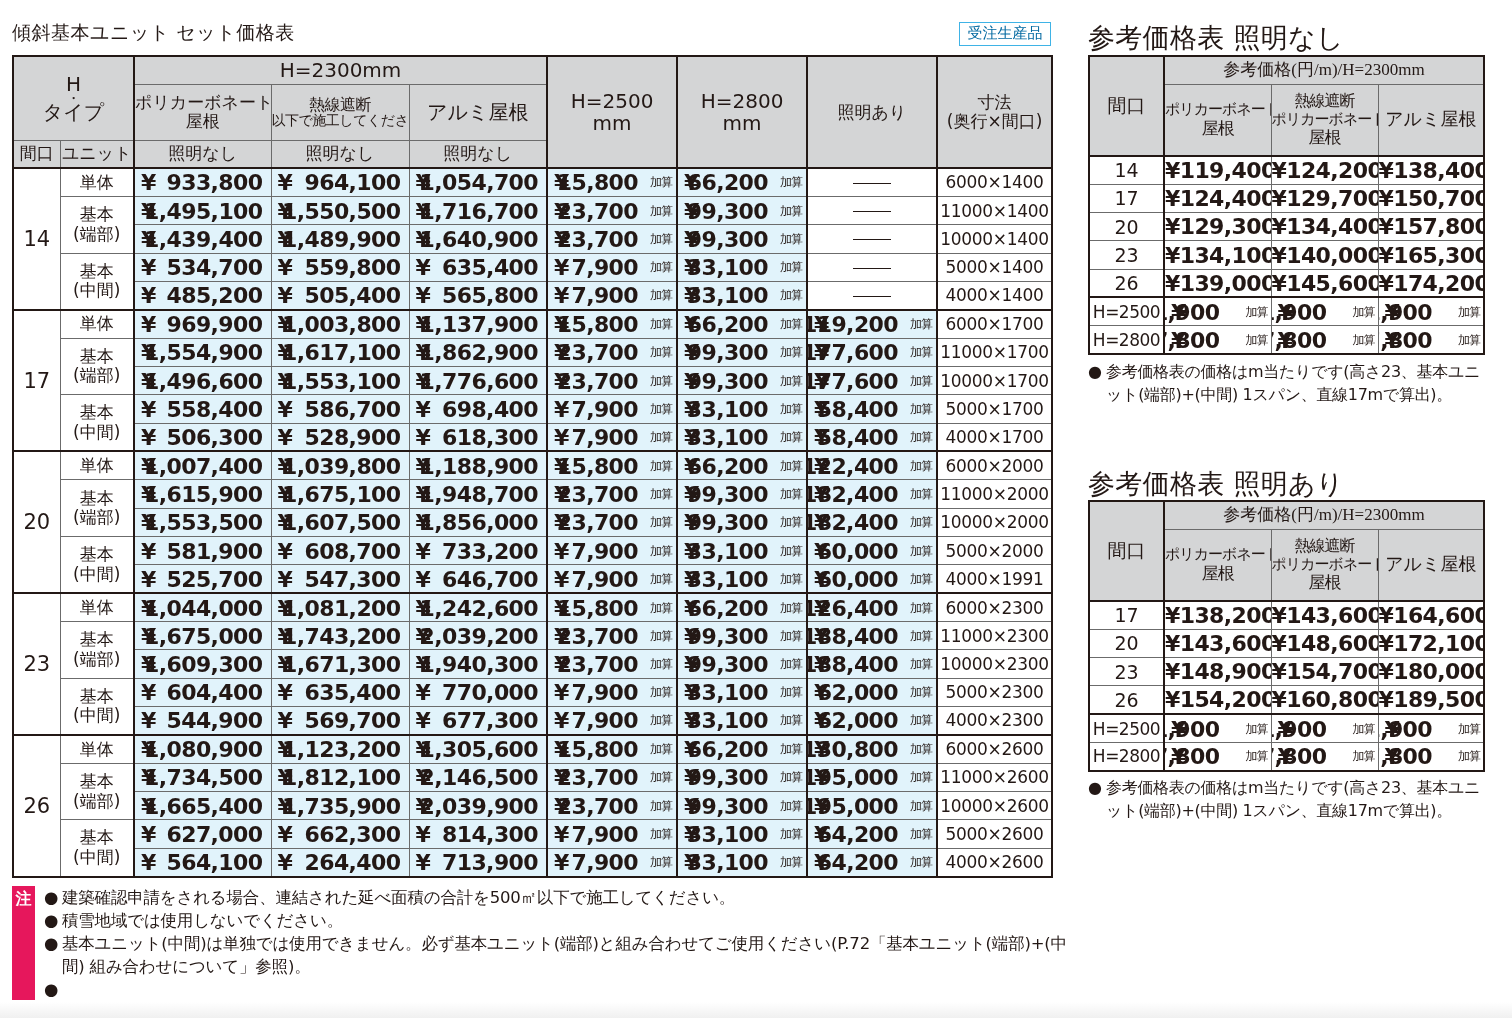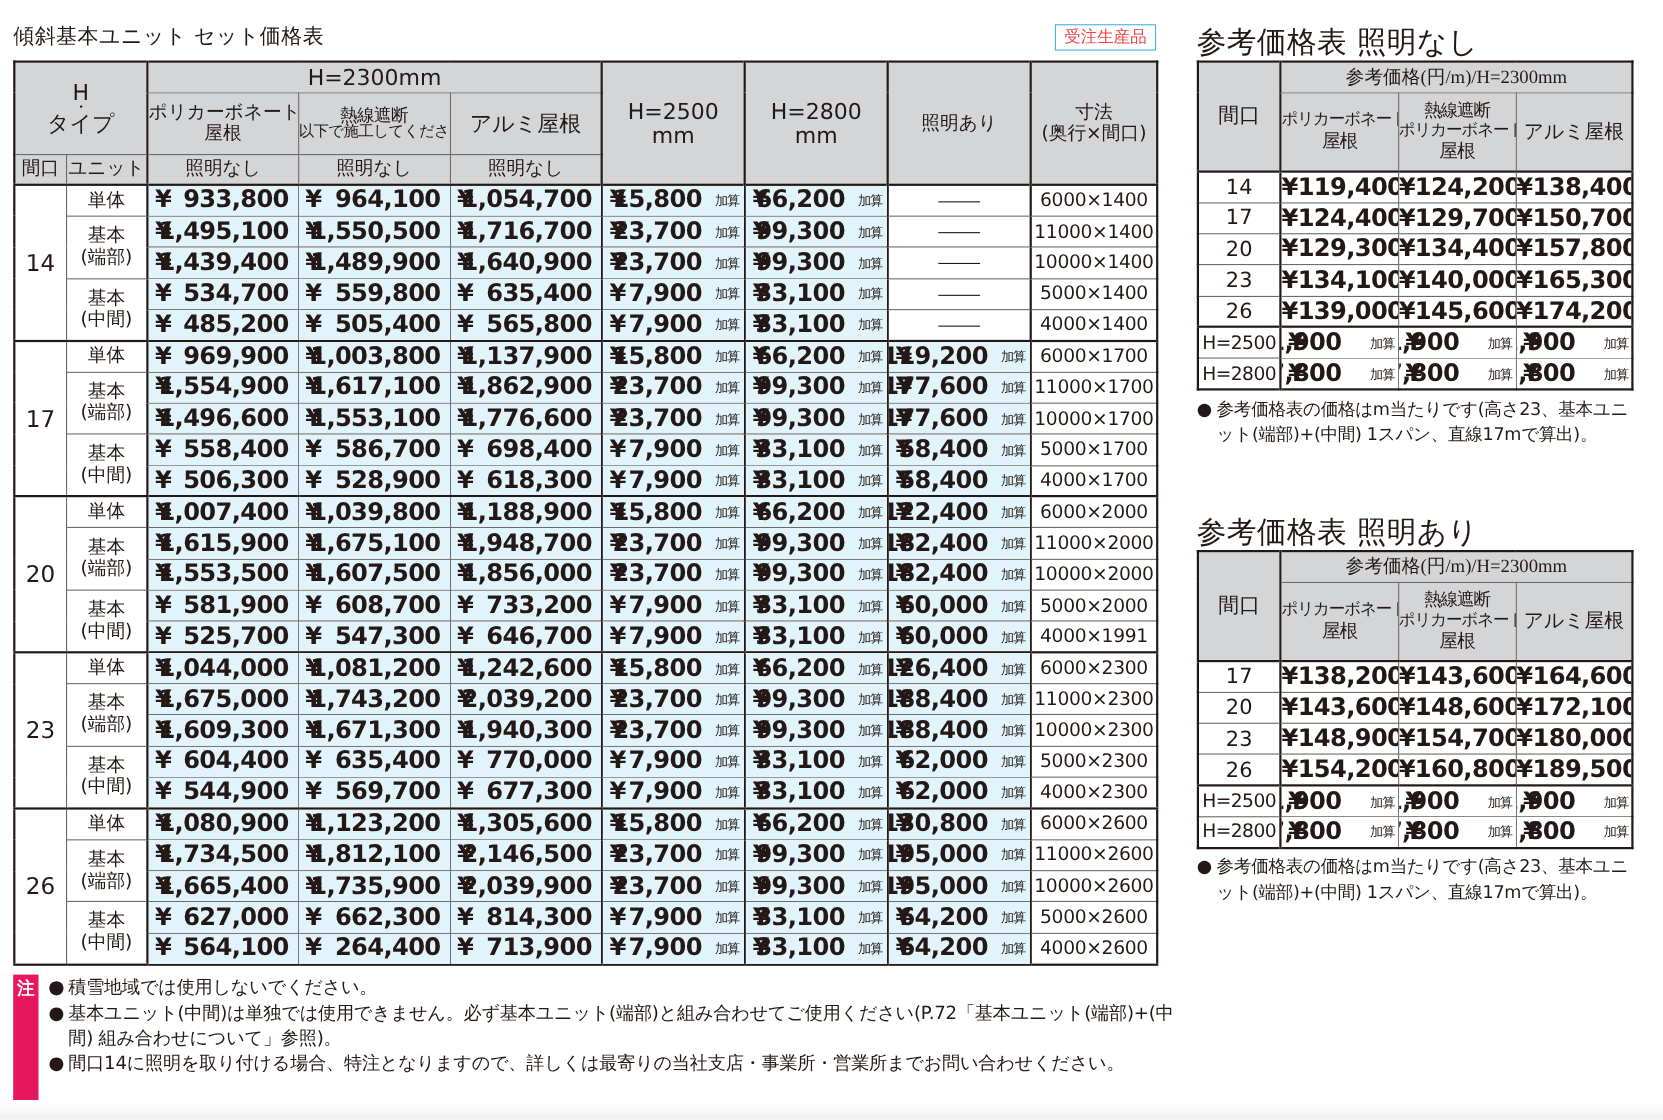--- a/index.html
+++ b/index.html
@@ -1,20 +1,20 @@
 <!DOCTYPE html>
 <html><head>
 <meta charset="utf-8">
 <style>
   * { box-sizing: border-box; margin: 0; padding: 0; }
   html, body { width: 1512px; height: 1018px; background: #ffffff; overflow: hidden; }
   body { font-family: "DejaVu Sans", "Liberation Sans", sans-serif; color: #231815; position: relative; }
 
   .main-title { position: absolute; left: 12px; top: 20px; font-size: 19px; font-weight: normal; letter-spacing: 0.5px; }
-  .badge { position: absolute; left: 959px; top: 22px; width: 92px; height: 24px; border: 1.5px solid #3fb3e6; color: #ef4444; font-size: 15px; text-align: center; line-height: 21px; background: #ffffff; }
+  .badge { position: absolute; left: 959px; top: 22px; width: 92px; height: 24px; border: 1.5px solid #3fb3e6; color: #0369a1; font-size: 15px; text-align: center; line-height: 21px; background: #ffffff; }
 
   table { border-collapse: collapse; table-layout: fixed; }
   .main-table { position: absolute; left: 12px; top: 55px; width: 1039px; border: 2.5px solid #231815; }
   .main-table td, .main-table th { border: 1px solid #6b6b6b; padding: 0; overflow: hidden; white-space: nowrap; }
   .main-table thead th { background: #d4d5d6; font-weight: normal; text-align: center; line-height: 1.1; }
   .main-table tbody tr { height: 28.35px; }
   .hd-big { font-size: 20px; }
   .hd-mid { font-size: 17px; }
   .hd-small { font-size: 14px; letter-spacing: -0.5px; }
   .thick-l { border-left: 2.5px solid #231815 !important; }
@@ -1090,19 +1090,19 @@
       </table>
       <div class="ref-note" style="top:776px">
         <span class="bullet">●</span>
       <span class="txt">参考価格表の価格はm当たりです(高さ23、基本ユニット(端部)+(中間) 1スパン、直線17mで算出)。</span>
       </div>
   </div>
 
 <div class="notes">
   <div class="note-badge">注</div>
   <ul class="note-list" id="note-list">
-      <li><span class="bullet">●</span></li>
+      <li><span class="bullet">●</span><span>建築確認申請をされる場合、連結された延べ面積の合計を500㎡以下で施工してください。</span></li>
       <li><span class="bullet">●</span><span>積雪地域では使用しないでください。</span></li>
       <li><span class="bullet">●</span><span>基本ユニット(中間)は単独では使用できません。必ず基本ユニット(端部)と組み合わせてご使用ください(P.72「基本ユニット(端部)+(中間) 組み合わせについて」参照)。</span></li>
-      <li><span class="bullet">●</span><span>間口14に照明を取り付ける場合、特注となりますので、詳しくは最寄りの当社支店・事業所・営業所までお問い合わせください。</span></li>
+      <li><span class="bullet">●</span></li>
     </ul>
 </div>
 <div class="bottom-shade"></div>
 
 </body></html>

